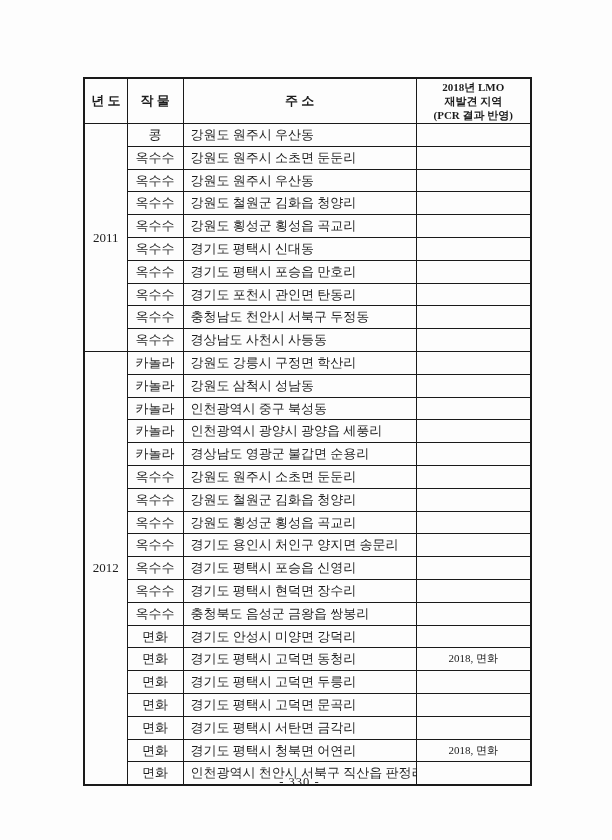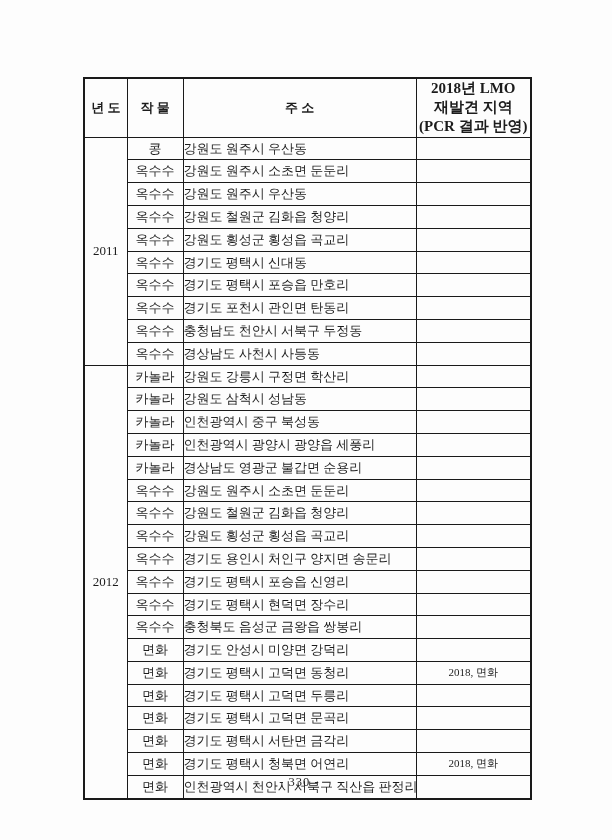--- a/index.html
+++ b/index.html
@@ -26,35 +26,35 @@
     white-space: nowrap;
   }
   thead th {
     height: 44px;
     font-weight: bold;
     font-size: 13px;
     text-align: center;
     vertical-align: middle;
   }
   th.pcr-header {
-    font-size: 15px;
+    font-size: 11px;
     line-height: 1.28;
     white-space: normal;
     border-radius: 13px;
   }
   tbody td {
     height: 21.8px;
     line-height: 21.8px;
     font-size: 13px;
     text-align: center;
     vertical-align: middle;
   }
   td.year-cell   { font-size: 13px; }
   td.crop-cell   { text-align: center; }
-  td.address-cell{ text-align: left; }
+  td.address-cell{ text-align: left; padding-left: 7px; }
   td.pcr-cell    { font-size: 11px; }
   .page-number {
     position: absolute;
     top: 775px; left: 0;
     width: 599px;
     text-align: center;
     font-size: 12.5px;
     letter-spacing: 1px;
   }
 </style>

